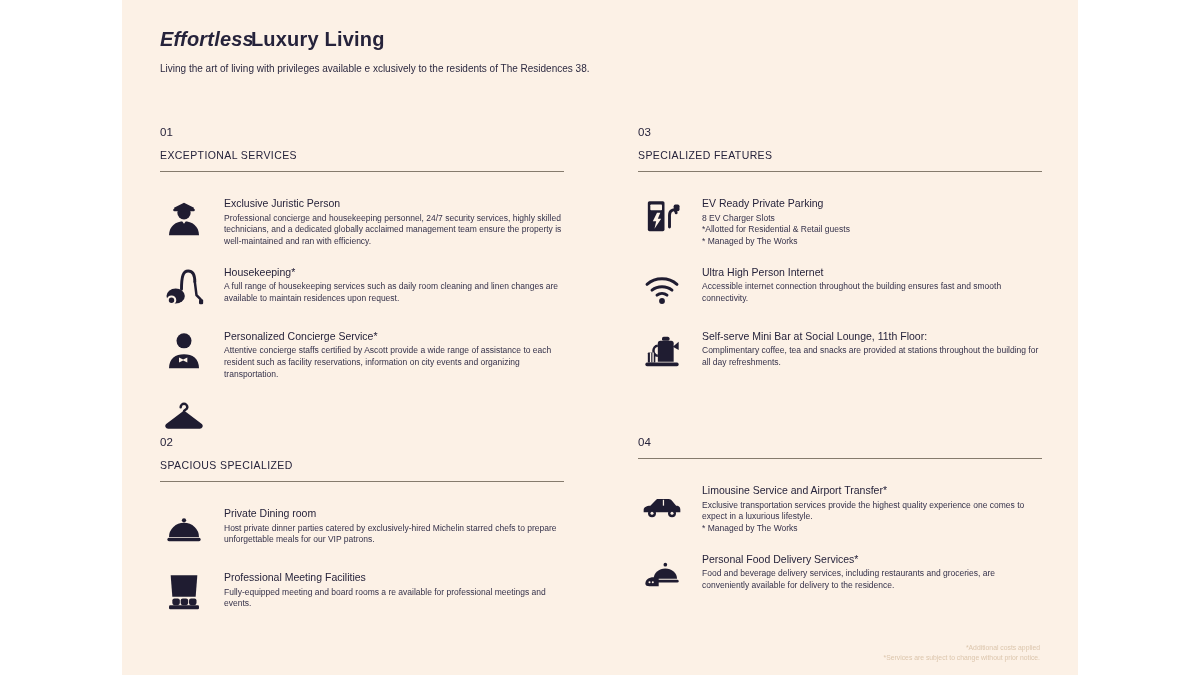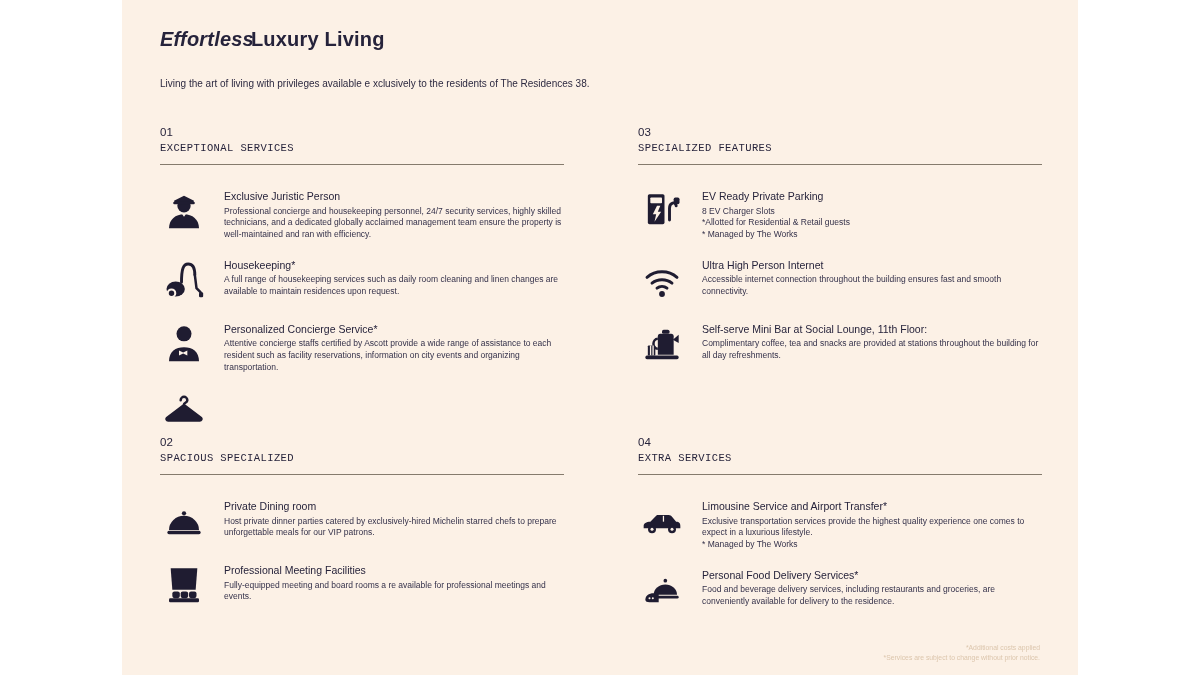--- a/index.html
+++ b/index.html
@@ -4,30 +4,30 @@
 <style>
   * { margin:0; padding:0; box-sizing:border-box; }
   html,body { width:1200px; height:675px; background:#ffffff; font-family:"Liberation Sans", sans-serif; }
   .canvas { position:relative; width:1200px; height:675px; background:#ffffff; overflow:hidden; }
   .sheet { position:absolute; left:122px; top:0; width:956px; height:675px; background:#fcf1e6; color:#232136;padding-left:28px; }
 
   .title-block { position:absolute; left:38px; top:28px; }
   .page-title { font-size:20px; font-weight:600; color:#26233b; letter-spacing:0.2px; }
   .page-title .it { font-style:italic; }
   .page-title .reg { margin-left:-3px; }
-  .page-subtitle { margin-top:27px; font-size:10px; color:#2c2940;text-align:right; }
+  .page-subtitle { margin-top:12px; font-size:10px; color:#2c2940;text-align:right; }
 
   .section { position:absolute; width:404px; }
   #sec1 { left:38px;  top:126px; }
   #sec3 { left:516px; top:126px; }
   #sec2 { left:38px;  top:436px; }
   #sec4 { left:516px; top:436px; }
 
   .sec-num   { font-size:11.5px; color:#26233b; }
-  .sec-label { font-size:10.5px; letter-spacing:0.4px; color:#26233b; margin-top:4px;font-family:Liberation Mono, monospace; }
+  .sec-label { font-size:10.5px; letter-spacing:0.4px; color:#26233b; margin-top:11px; }
   .sec-rule  { border:none; border-top:1px solid #857b6d; margin-top:10px; }
 
   .items { margin-top:25px; }
   .item { display:flex; gap:16px; margin-bottom:18px; min-height:46px; }
   .icon-box { flex:0 0 48px; width:48px; display:flex; justify-content:center; align-items:flex-start; }
   .icon-box svg { width:40px; height:40px; fill:#1f1c31; color:#1f1c31; }
   .item-text { flex:1; }
   .item-title { font-size:10.5px; color:#26233b; }
   .item-body  { font-size:8.5px; line-height:1.38; color:#34314a; margin-top:3.5px; }
   .note-line  { display:block; font-size:8.5px; line-height:1.38; color:#34314a; }
@@ -198,21 +198,20 @@
           <div class="item-text">
             <div class="item-title">Self-serve Mini Bar at Social Lounge, 11th Floor:</div>
             <div class="item-body">Complimentary coffee, tea and snacks are provided at stations throughout the building for all day refreshments.</div>
           </div>
         </div>
       </div>
     </div>
 
     <div class="section" id="sec4">
       <div class="sec-num">04</div>
-      <div class="sec-label">EXTRA SERVICES</div>
       <hr class="sec-rule">
       <div class="items">
         <div class="item">
           <div class="icon-box">
             <svg viewBox="0 0 48 48">
                 <path d="M2 34v-3c0-3 3-5 8-5l7-7c1-1 2-1 3-1h12c2 0 3 1 4 2l5 6c4 0 5 2 5 5v3z"></path>
                 <circle cx="12" cy="35" r="4.8"></circle>
                 <circle cx="12" cy="35" r="1.8" fill="#fcf1e6"></circle>
                 <circle cx="36" cy="35" r="4.8"></circle>
                 <circle cx="36" cy="35" r="1.8" fill="#fcf1e6"></circle>

